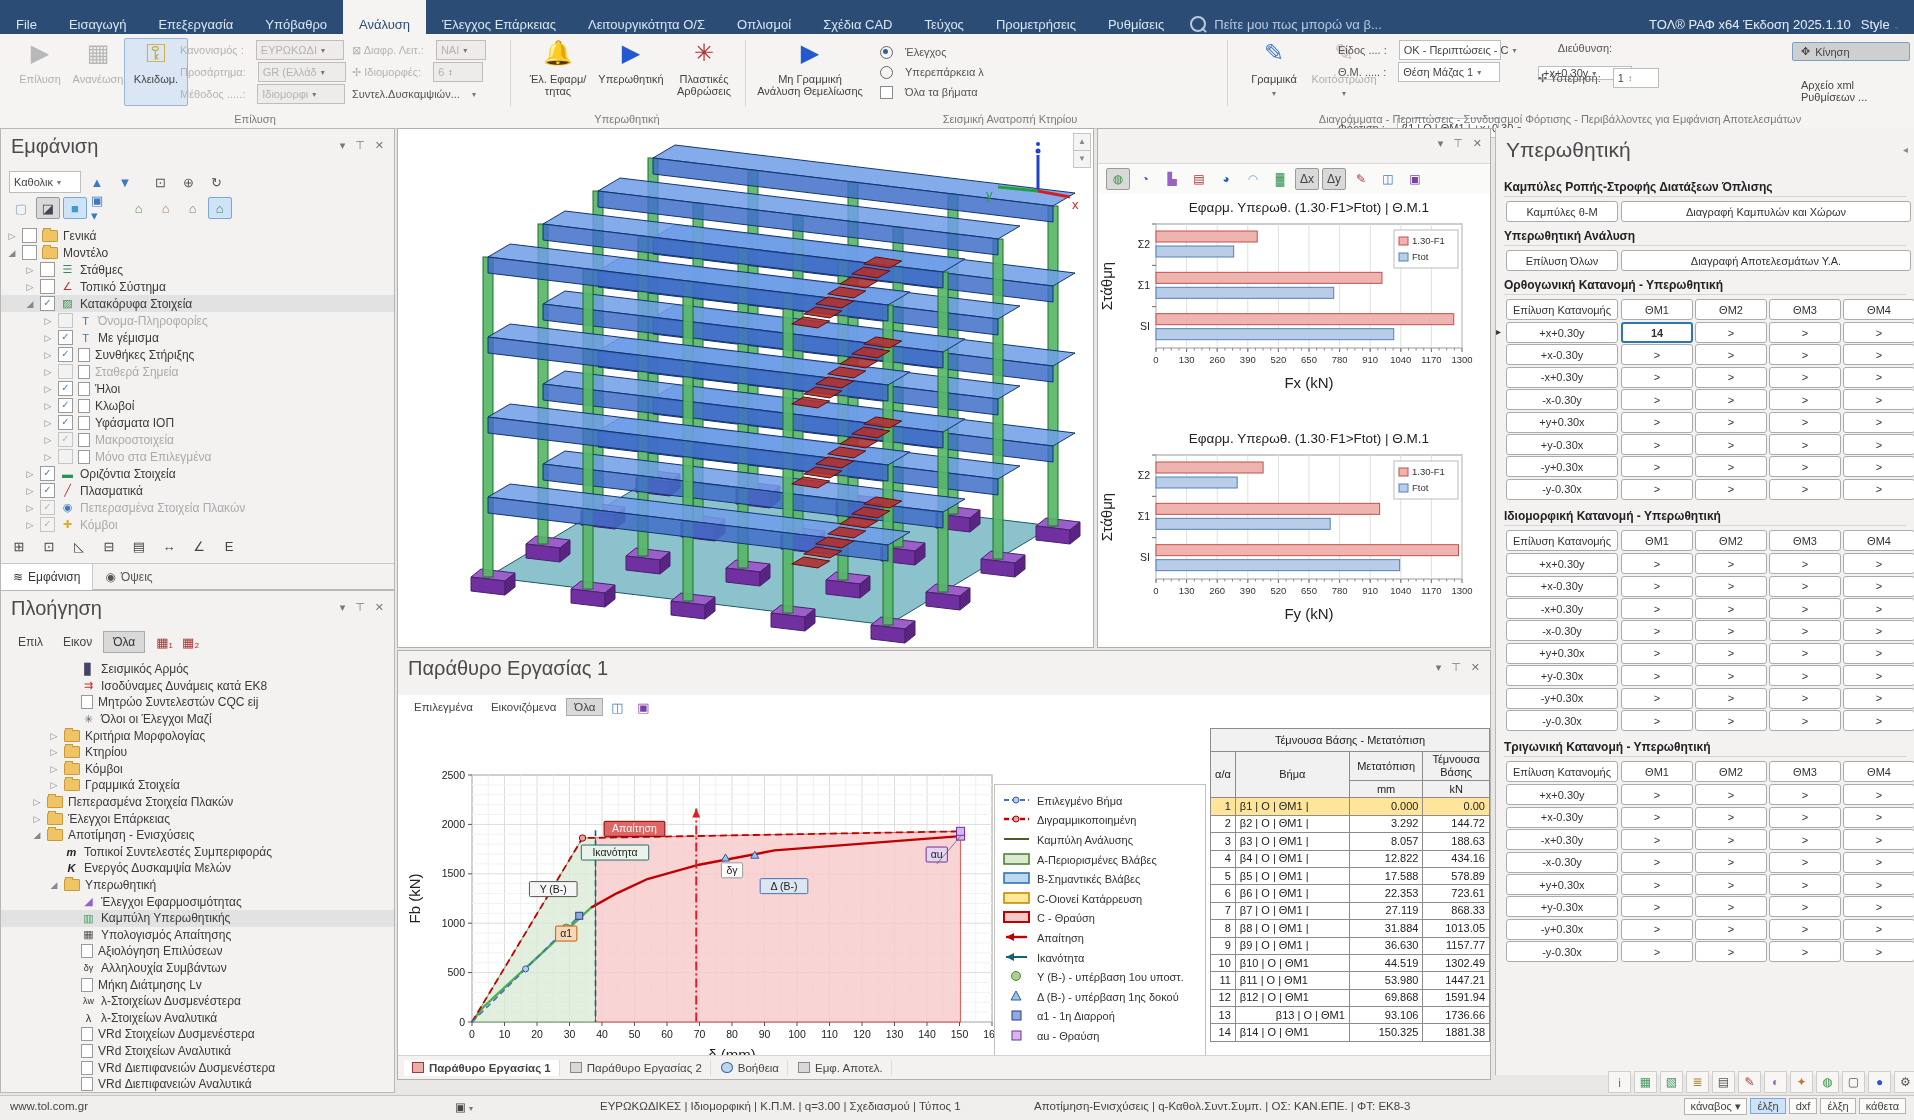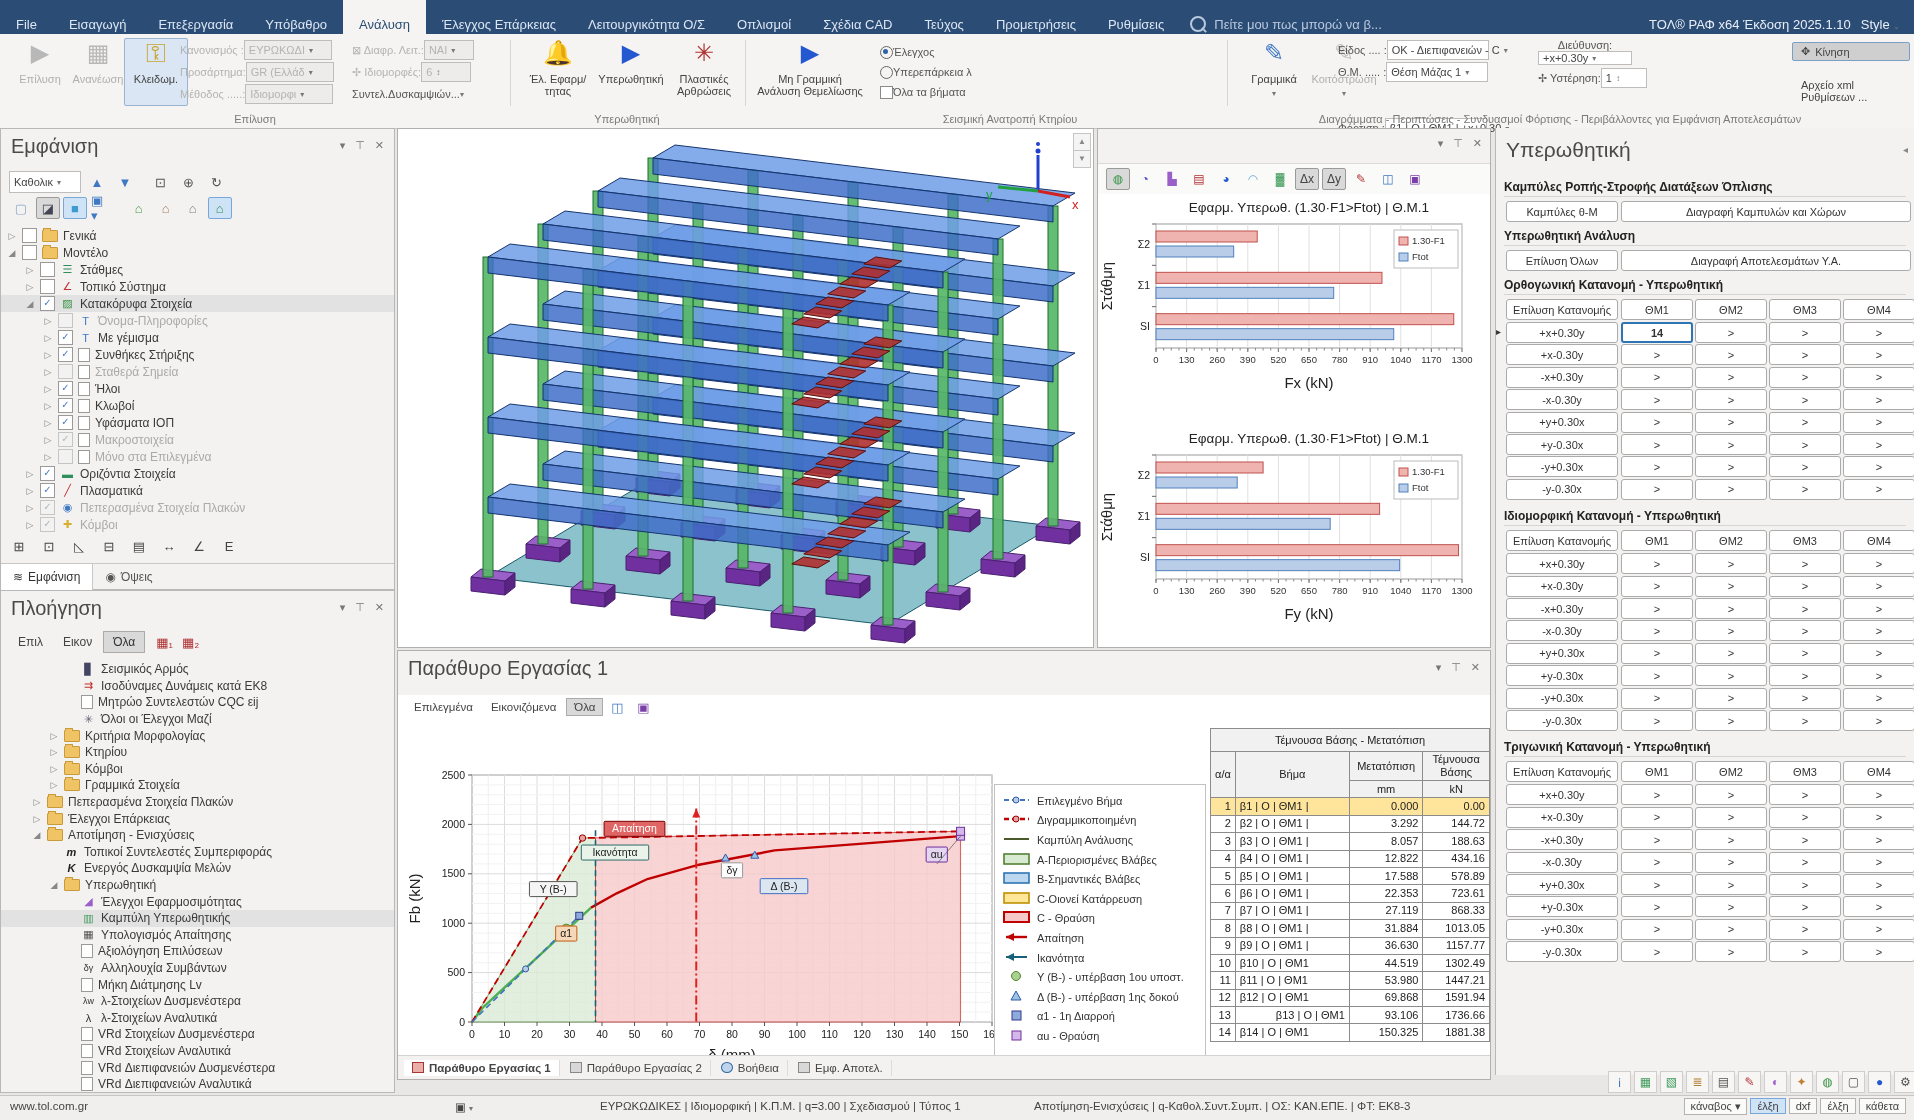--- a/index.html
+++ b/index.html
@@ -16,21 +16,21 @@
   #menu-title{margin-left:auto;display:flex;align-items:center;color:#e8eef8;font-size:13px;gap:10px;padding-right:14px;}
   
   #ribbon{position:absolute;left:0;top:34px;width:1914px;height:94px;background:#f5f4f2;border-bottom:1px solid #c9c7c5;}
   .rb-sep{position:absolute;top:6px;bottom:22px;width:1px;background:#d8d6d4;}
   .rb-label{position:absolute;bottom:3px;font-size:11px;color:#7a7a7a;text-align:center;white-space:nowrap;}
   .rb-big{position:absolute;top:4px;width:62px;height:66px;display:flex;flex-direction:column;align-items:center;justify-content:flex-start;gap:4px;border:1px solid transparent;border-radius:2px;}
   .rb-big .big-ic{font-size:24px;line-height:28px;height:30px;}
   .rb-big .big-lb{font-size:11px;color:#444;text-align:center;line-height:12px;}
   .rb-big.disabled .big-lb{color:#b0b0b0;}
   .rb-big.pressed{background:#dbe6f4;border-color:#9ab4d4;}
-  .rb-row{position:absolute;height:20px;display:flex;align-items:center;gap:0;white-space:nowrap;font-size:11px;color:#555;justify-content:center;}
+  .rb-row{position:absolute;height:20px;display:flex;align-items:center;gap:12px;white-space:nowrap;font-size:11px;color:#555;}
   .rb-row.disabled{color:#b3b3b3;}
   .rb-box{border:1px solid #bfbdbb;background:#fff;height:18px;display:inline-flex;align-items:center;padding:0 4px;font-size:11px;color:#444;gap:4px;}
   .rb-box.disabled{background:#eeecea;color:#b3b3b3;}
   .dd{font-size:8px;color:#777;}
   .rb-btn{border:1px solid transparent;display:inline-flex;align-items:center;gap:5px;padding:2px 8px;font-size:11px;color:#444;border-radius:2px;}
   .rb-btn.pressed{background:#cfcfcf;border-color:#7aa0c8;}
   .radio-dot{width:11px;height:11px;border:1px solid #666;border-radius:50%;display:inline-block;position:relative;}
   .radio-dot.on:after{content:"";position:absolute;left:2px;top:2px;width:5px;height:5px;border-radius:50%;background:#2b62a8;}
   .cbx{width:11px;height:11px;border:1px solid #8a8a8a;background:#fff;display:inline-block;}
   
@@ -215,21 +215,21 @@
           <span class="radio-dot"></span>
           <span>Υπερεπάρκεια λ</span>
         </div>
         <div class="rb-row" style="left: 880px; top: 48px;">
           <span class="cbx"></span>
           <span>Όλα τα βήματα</span>
         </div>
         <div class="rb-row" style="left: 1338px; top: 6px;">
           <span>Είδος .... :</span>
           <span class="rb-box" style="width: 92px;">
-            <span>ΟΚ - Διεπιφανειών - C</span>
+            <span>ΟΚ - Περιπτώσεις - C</span>
             <span class="dd">▾</span>
           </span>
         </div>
         <div class="rb-row" style="left: 1338px; top: 28px;">
           <span>Θ.Μ. ..... :</span>
           <span class="rb-box" style="width: 92px;">
             <span>Θέση Μάζας 1</span>
             <span class="dd">▾</span>
           </span>
         </div>

